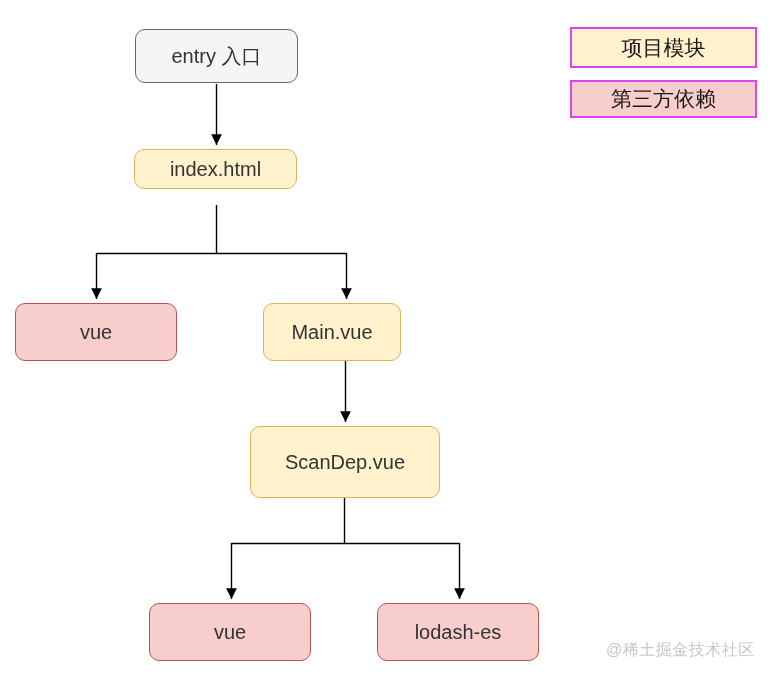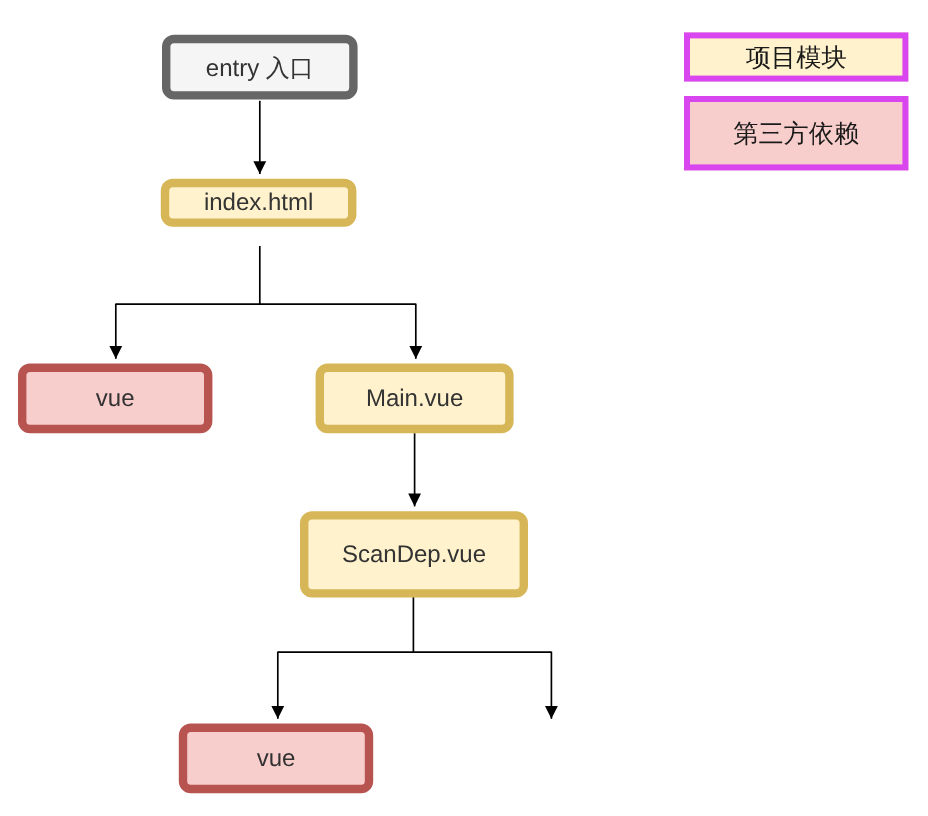--- a/index.html
+++ b/index.html
@@ -19,59 +19,59 @@
     position: absolute;
     left: 0; top: 0;
     width: 773px; height: 680px;
     pointer-events: none;
   }
   .node {
     position: absolute;
     display: flex;
     align-items: center;
     justify-content: center;
-    border: 7px solid #22c55e;
+    border: 1px solid #22c55e;
     border-radius: 10px;
     font-size: 20px;
     color: #333333;
     white-space: nowrap;
   }
   .type-entry {
     background: var(--entry-fill, #F5F5F5);
     border-color: var(--entry-border, #666666);
   }
   .type-module {
     background: var(--module-fill, #FFF2CC);
     border-color: var(--module-border, #D6B656);
   }
   .type-dependency {
     background: var(--dependency-fill, #F8CECC);
     border-color: var(--dependency-border, #B85450);
   }
   #node-entry       { left: 135px; top: 29px;  width: 163px; height: 54px; }
   #node-index-html  { left: 134px; top: 149px; width: 163px; height: 40px; }
   #node-vue-top     { left: 15px;  top: 303px; width: 162px; height: 58px; }
-  #node-main-vue    { left: 263px; top: 303px; width: 165px; height: 58px; }
+  #node-main-vue    { left: 263px; top: 303px; width: 138px; height: 58px; }
   #node-scandep-vue { left: 250px; top: 426px; width: 190px; height: 72px; }
   #node-vue-bottom  { left: 149px; top: 603px; width: 162px; height: 58px; }
   #node-lodash-es   { left: 377px; top: 603px; width: 162px; height: 58px; }
 
   .legend-item {
     position: absolute;
     display: flex;
     align-items: center;
     justify-content: center;
-    border: 5px solid #d946ef;
+    border: 2px solid #d946ef;
     font-size: 21px;
     color: #1a1a1a;
     border-radius: 0;
     text-align: right;
   }
   #legend-module     { left: 570px; top: 27px; width: 187px; height: 41px; }
-  #legend-dependency { left: 570px; top: 80px; width: 187px; height: 62px; }
+  #legend-dependency { left: 570px; top: 80px; width: 187px; height: 38px; }
 
   .edge {
     stroke: var(--edge, #000000);
     stroke-width: 1.4;
     fill: none;
   }
   #watermark {
     position: absolute;
     left: 606px;
     top: 640px;
@@ -114,19 +114,21 @@
   <div class="node type-module" id="node-index-html">index.html</div>
 
   <div class="node type-dependency" id="node-vue-top">vue</div>
 
   <div class="node type-module" id="node-main-vue">Main.vue</div>
 
   <div class="node type-module" id="node-scandep-vue">ScanDep.vue</div>
 
   <div class="node type-dependency" id="node-vue-bottom">vue</div>
 
+  <div class="node type-dependency" id="node-lodash-es">lodash-es</div>
 
   <div class="legend-item type-module" id="legend-module">项目模块</div>
 
   <div class="legend-item type-dependency" id="legend-dependency">第三方依赖</div>
 
+  <div id="watermark">@稀土掘金技术社区</div>
 
 </div>
 
 </body></html>

